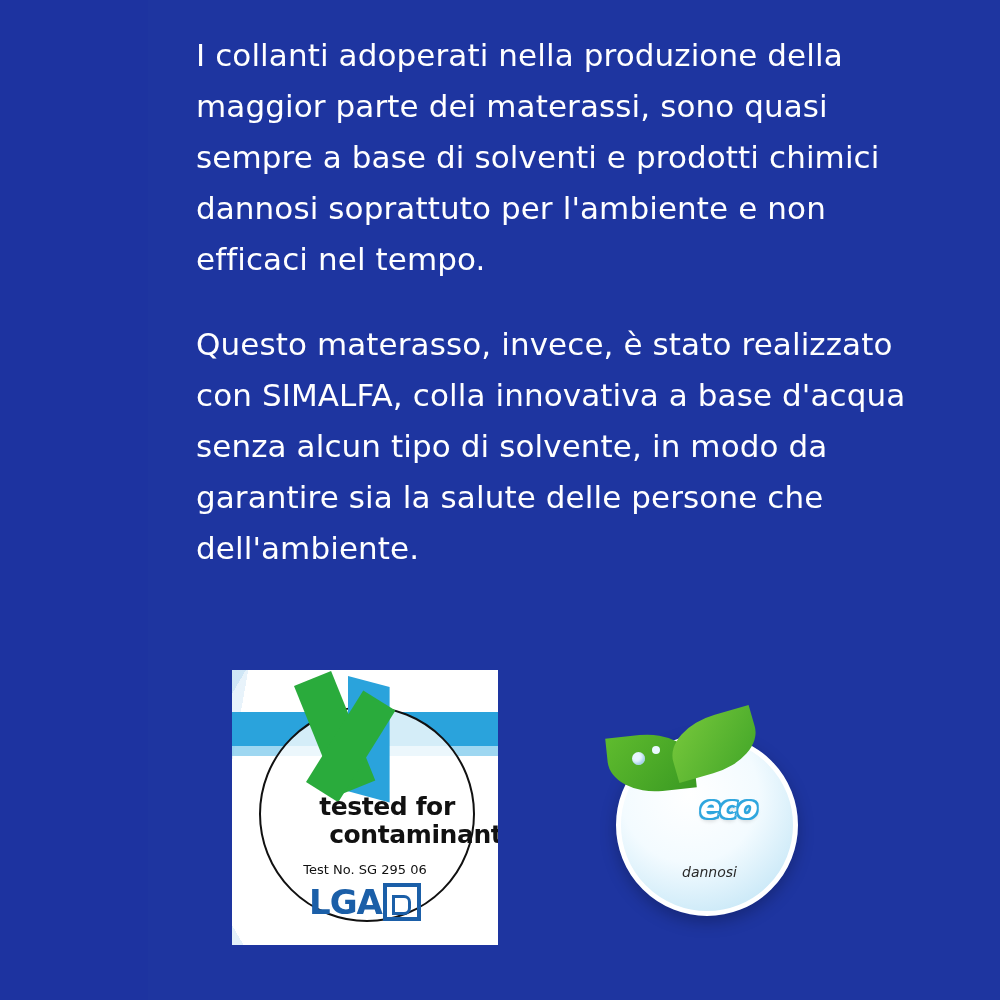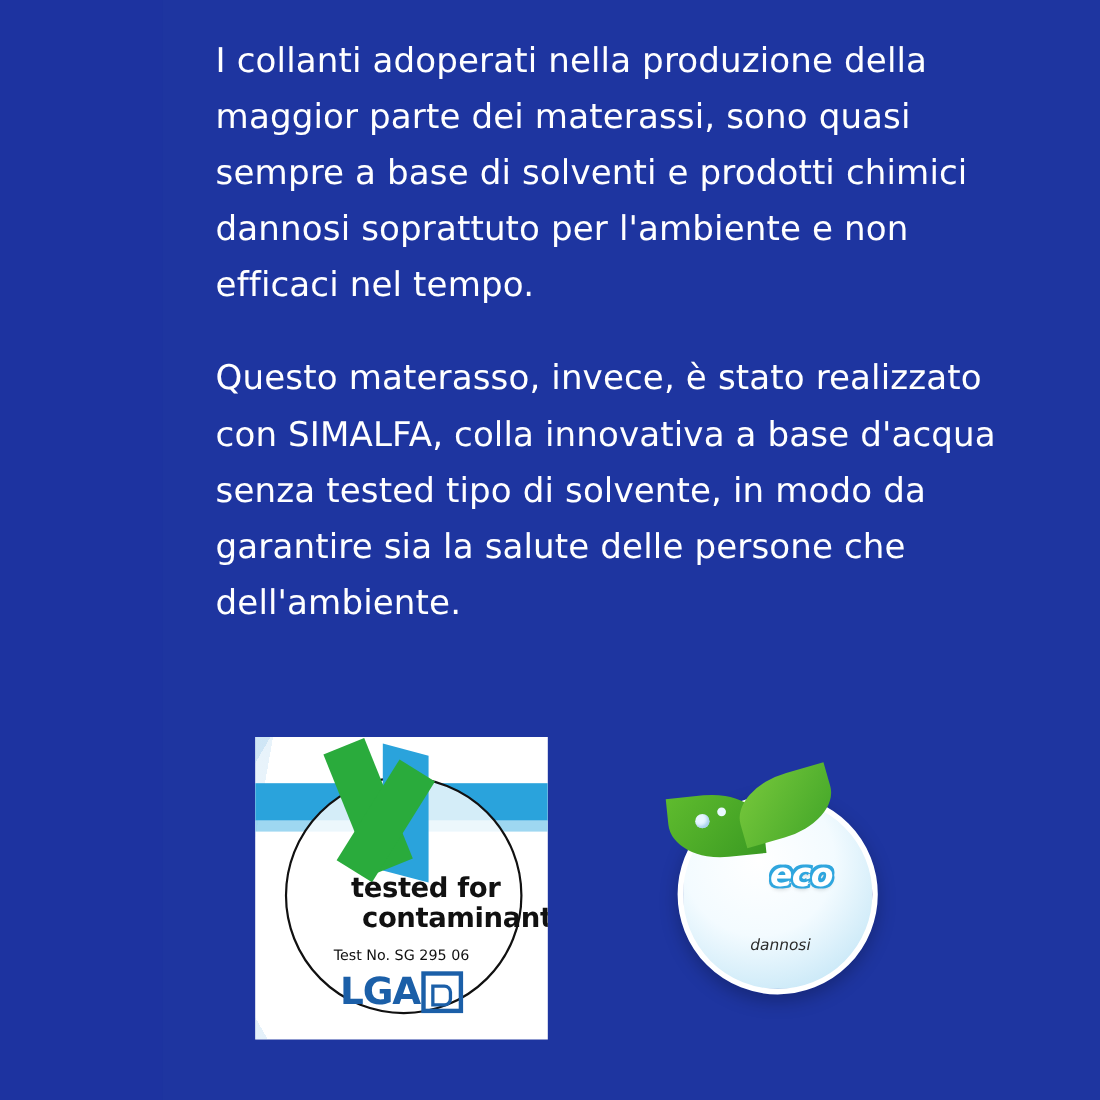--- a/index.html
+++ b/index.html
@@ -189,21 +189,21 @@
     height: 14px;
     border: 3px solid #1b5fa8;
     border-radius: 0 7px 7px 0;
     border-left: 3px solid #1b5fa8;
   }
 
   
   .eco {
     position: absolute;
     left: 608px;
-    top: 60px;
+    top: 72px;
     width: 198px;
     height: 198px;
   }
   .eco .disc {
     position: absolute;
     left: 8px;
     top: 22px;
     width: 182px;
     height: 182px;
     border-radius: 50%;
@@ -284,21 +284,21 @@
   }
 </style>
 </head>
 <body>
 
 <div class="page">
   <div class="left-band"></div>
 
   <div class="content">
     <p class="para">I collanti adoperati nella produzione della maggior parte dei materassi, sono quasi sempre a base di solventi e prodotti chimici dannosi soprattuto per l'ambiente e non efficaci nel tempo.</p>
-    <p class="para">Questo materasso, invece, è stato realizzato con SIMALFA, colla innovativa a base d'acqua senza tested tipo di solvente, in modo da garantire sia la salute delle persone che dell'ambiente.</p>
+    <p class="para">Questo materasso, invece, è stato realizzato con SIMALFA, colla innovativa a base d'acqua senza alcun tipo di solvente, in modo da garantire sia la salute delle persone che dell'ambiente.</p>
   </div>
 
   <div class="badges">
 
     <div class="lga">
       <div class="pattern"></div>
       <div class="blue-stripe"></div>
       <div class="blue-stripe2"></div>
       <div class="circle"></div>
       <div class="check">

